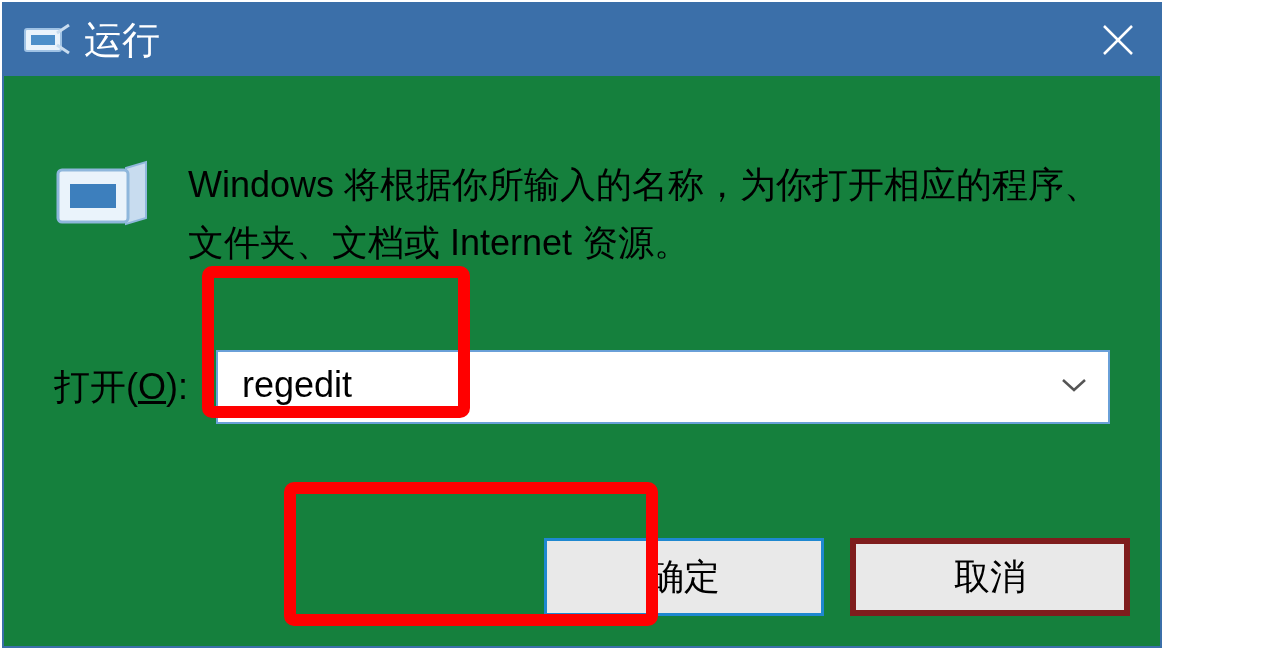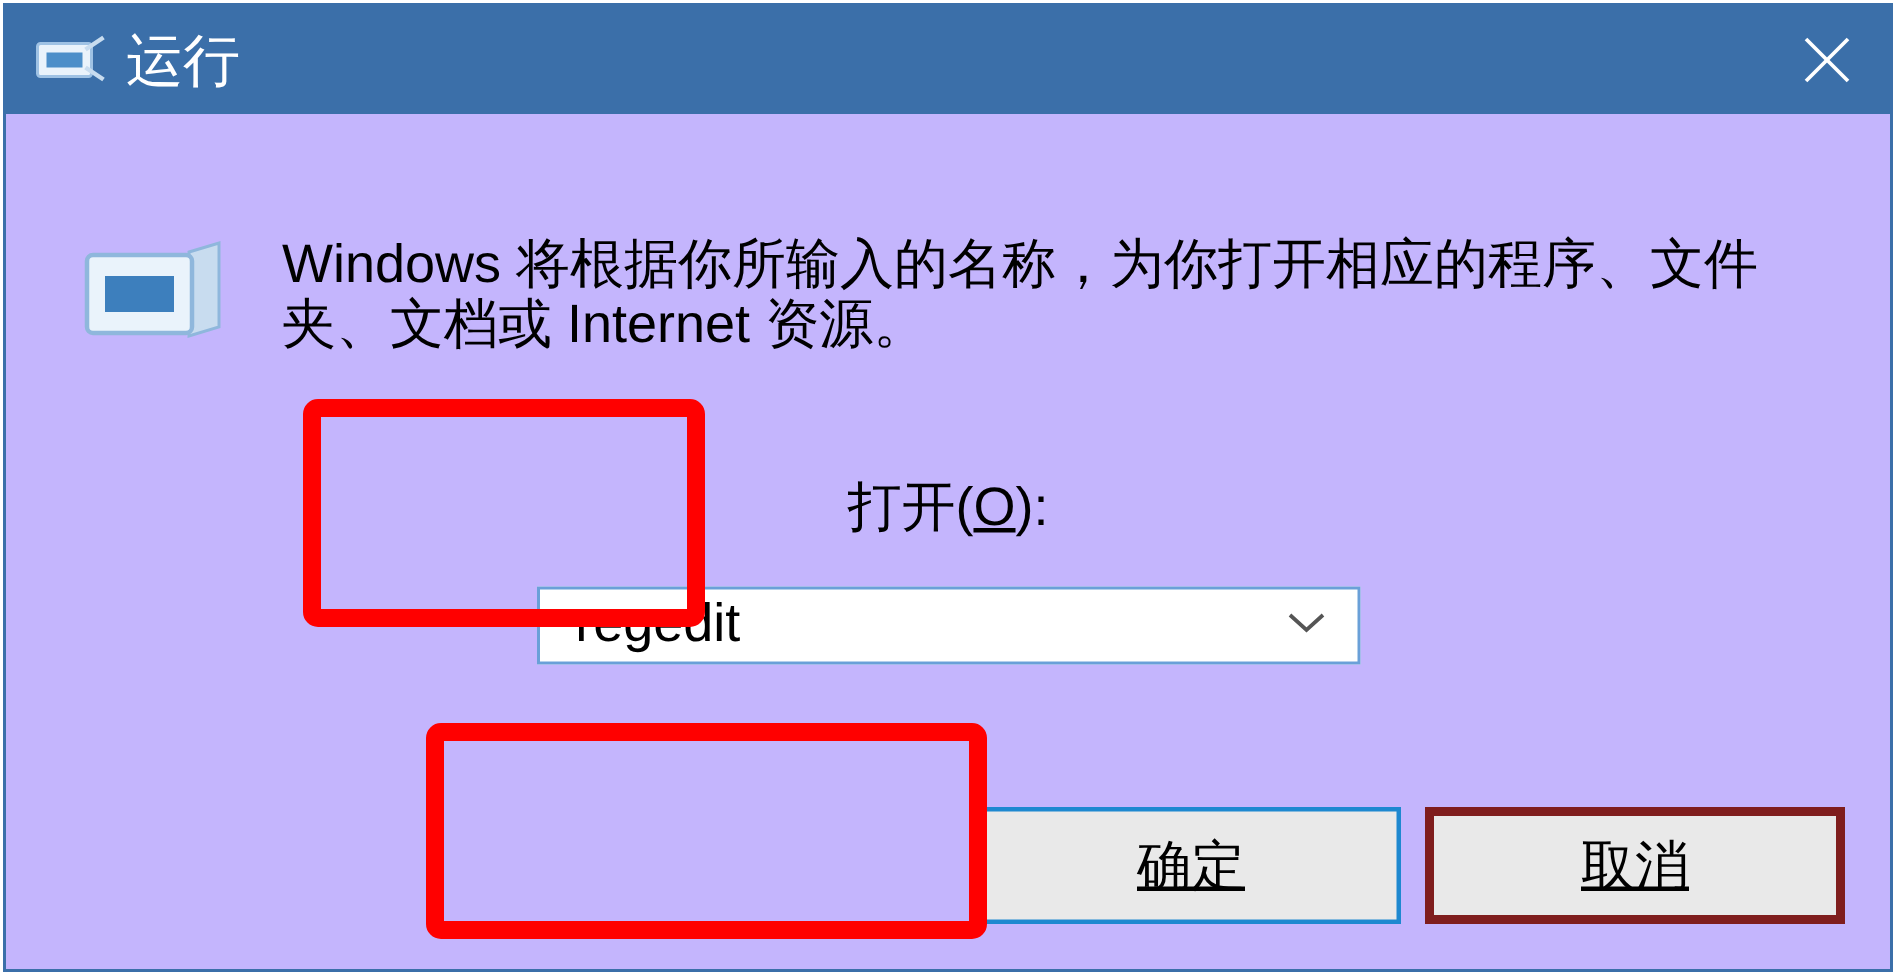--- a/index.html
+++ b/index.html
@@ -6,25 +6,25 @@
   html, body {
     margin: 0;
     padding: 0;
     width: 1264px;
     height: 650px;
     font-family: "Microsoft YaHei", "Segoe UI", sans-serif;
     background: #fff;
   }
   .dialog {
     position: relative;
-    width: 1260px;
+    width: 1160px;
     height: 646px;
     margin: 2px;
     border: 2px solid #3b6fa9;
-    background: #c4b5fd;
+    background: #15803d;
   }
   .titlebar {
     height: 72px;
     background: #3b6fa9;
     display: flex;
     align-items: center;
     padding: 0 10px 0 18px;
     color: #fff;
   }
   .titlebar .run-icon-small {
@@ -52,29 +52,28 @@
     gap: 38px;
   }
   .run-icon-big {
     width: 96px; height: 74px;
     display: flex; align-items: center; justify-content: center;
     flex-shrink: 0;
     margin-top: 2px;
   }
   .desc-text {
     font-size: 36px;
-    line-height: 40px;
+    line-height: 58px;
     color: #000;
   }
   .open-row {
     display: flex;
     align-items: center;
     margin-top: 78px;
     gap: 28px;
-    flex-direction: column;
   }
   .open-label {
     font-size: 36px;
     color: #000;
     white-space: nowrap;
   }
   .open-label .ul { text-decoration: underline; }
   .combo {
     flex: 1;
     height: 74px;
@@ -95,22 +94,21 @@
   .dropdown-arrow {
     width: 40px; height: 40px;
     display: flex; align-items: center; justify-content: center;
   }
   .dropdown-arrow svg { stroke: #555; stroke-width: 2.5; fill: none; }
   .button-row {
     position: absolute;
     bottom: 30px;
     right: 30px;
     display: flex;
-    gap: 16px;
-    text-decoration: underline;
+    gap: 26px;
   }
   .btn {
     width: 280px;
     height: 78px;
     border: 6px solid #7f1d1d;
     background: #e9e9e9;
     font-size: 36px;
     display: flex;
     align-items: center;
     justify-content: center;

